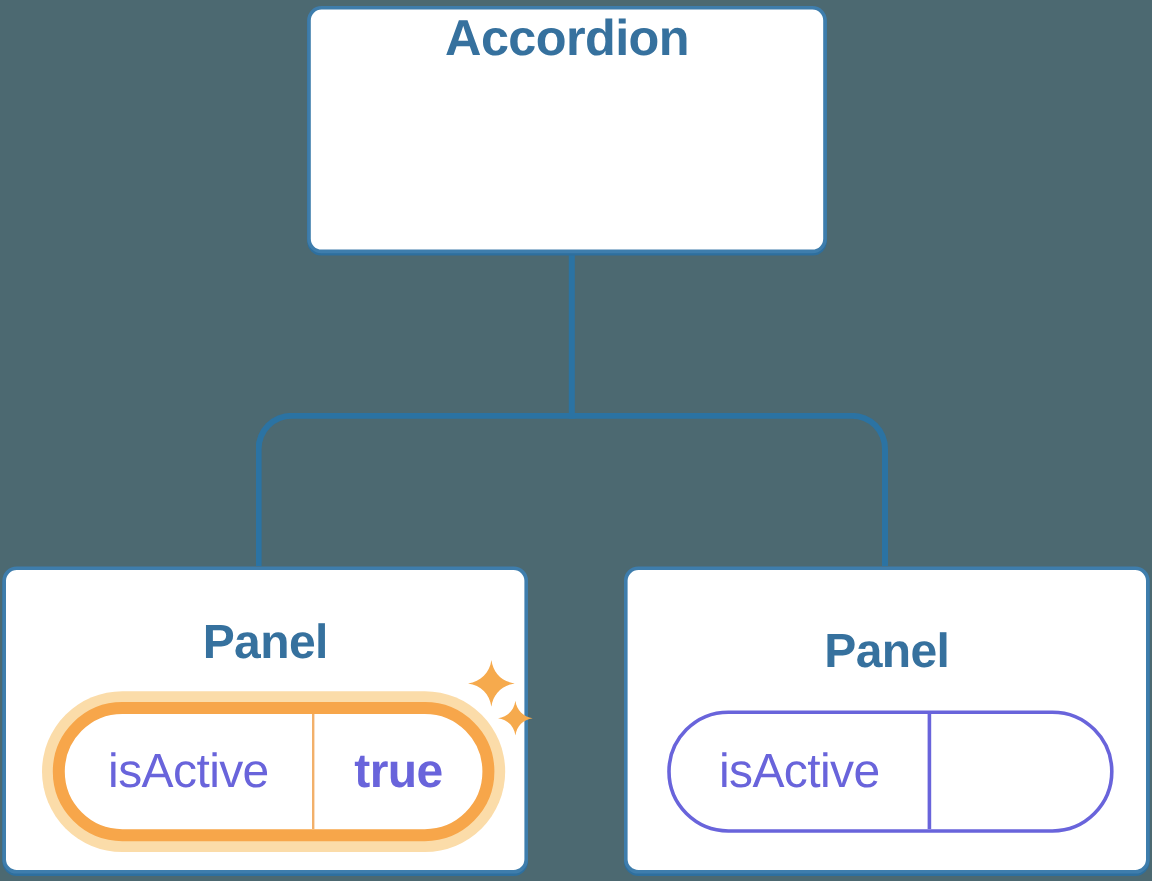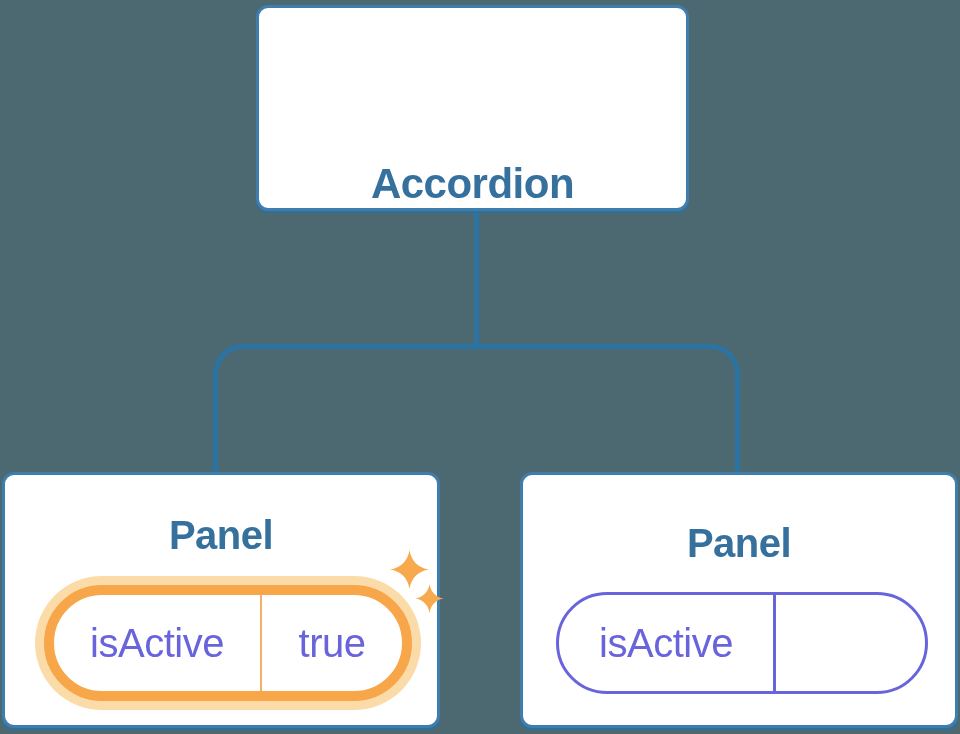--- a/index.html
+++ b/index.html
@@ -48,21 +48,21 @@
   .node {
     position: absolute;
     background: var(--node-fill);
     border: 3px solid var(--node-border);
     border-radius: 12px;
     box-shadow: 0 2px 0 var(--node-border-shadow);
   }
   .root-node {
     left: 256px; top: 5px;
     width: 433px; height: 206px;
-    display: flex; align-items: flex-end; justify-content: center;
+    display: flex; align-items: flex-start; justify-content: center;
   }
   .root-label {
     color: var(--node-text);
     font-size: 42px; font-weight: 600; letter-spacing: -0.5px;
   }
 
   .panel-node { width: 438px; height: 256px; top: 472px; }
   .panel-left  { left: 2px; }
   .panel-right { left: 520px; width: 438px; }
 
@@ -93,21 +93,21 @@
     border-radius: 999px;
     display: flex; align-items: stretch;
     overflow: hidden;
   }
   .pill-active .cell {
     display: flex; align-items: center; justify-content: center;
     color: var(--state-text);
     font-size: 40px; letter-spacing: -0.5px;
   }
   .pill-active .cell-key   { width: 206px; }
-  .pill-active .cell-value { flex: 1; font-weight: 400; }
+  .pill-active .cell-value { flex: 1; font-weight: 700; }
   .pill-active .divider { width: 2px; background: var(--highlight-divider); }
 
   
   .pill-inactive {
     position: absolute;
     left: 33px; top: 117px;
     width: 372px; height: 102px;
     background: var(--node-fill);
     border: 3px solid var(--state-border);
     border-radius: 999px;

